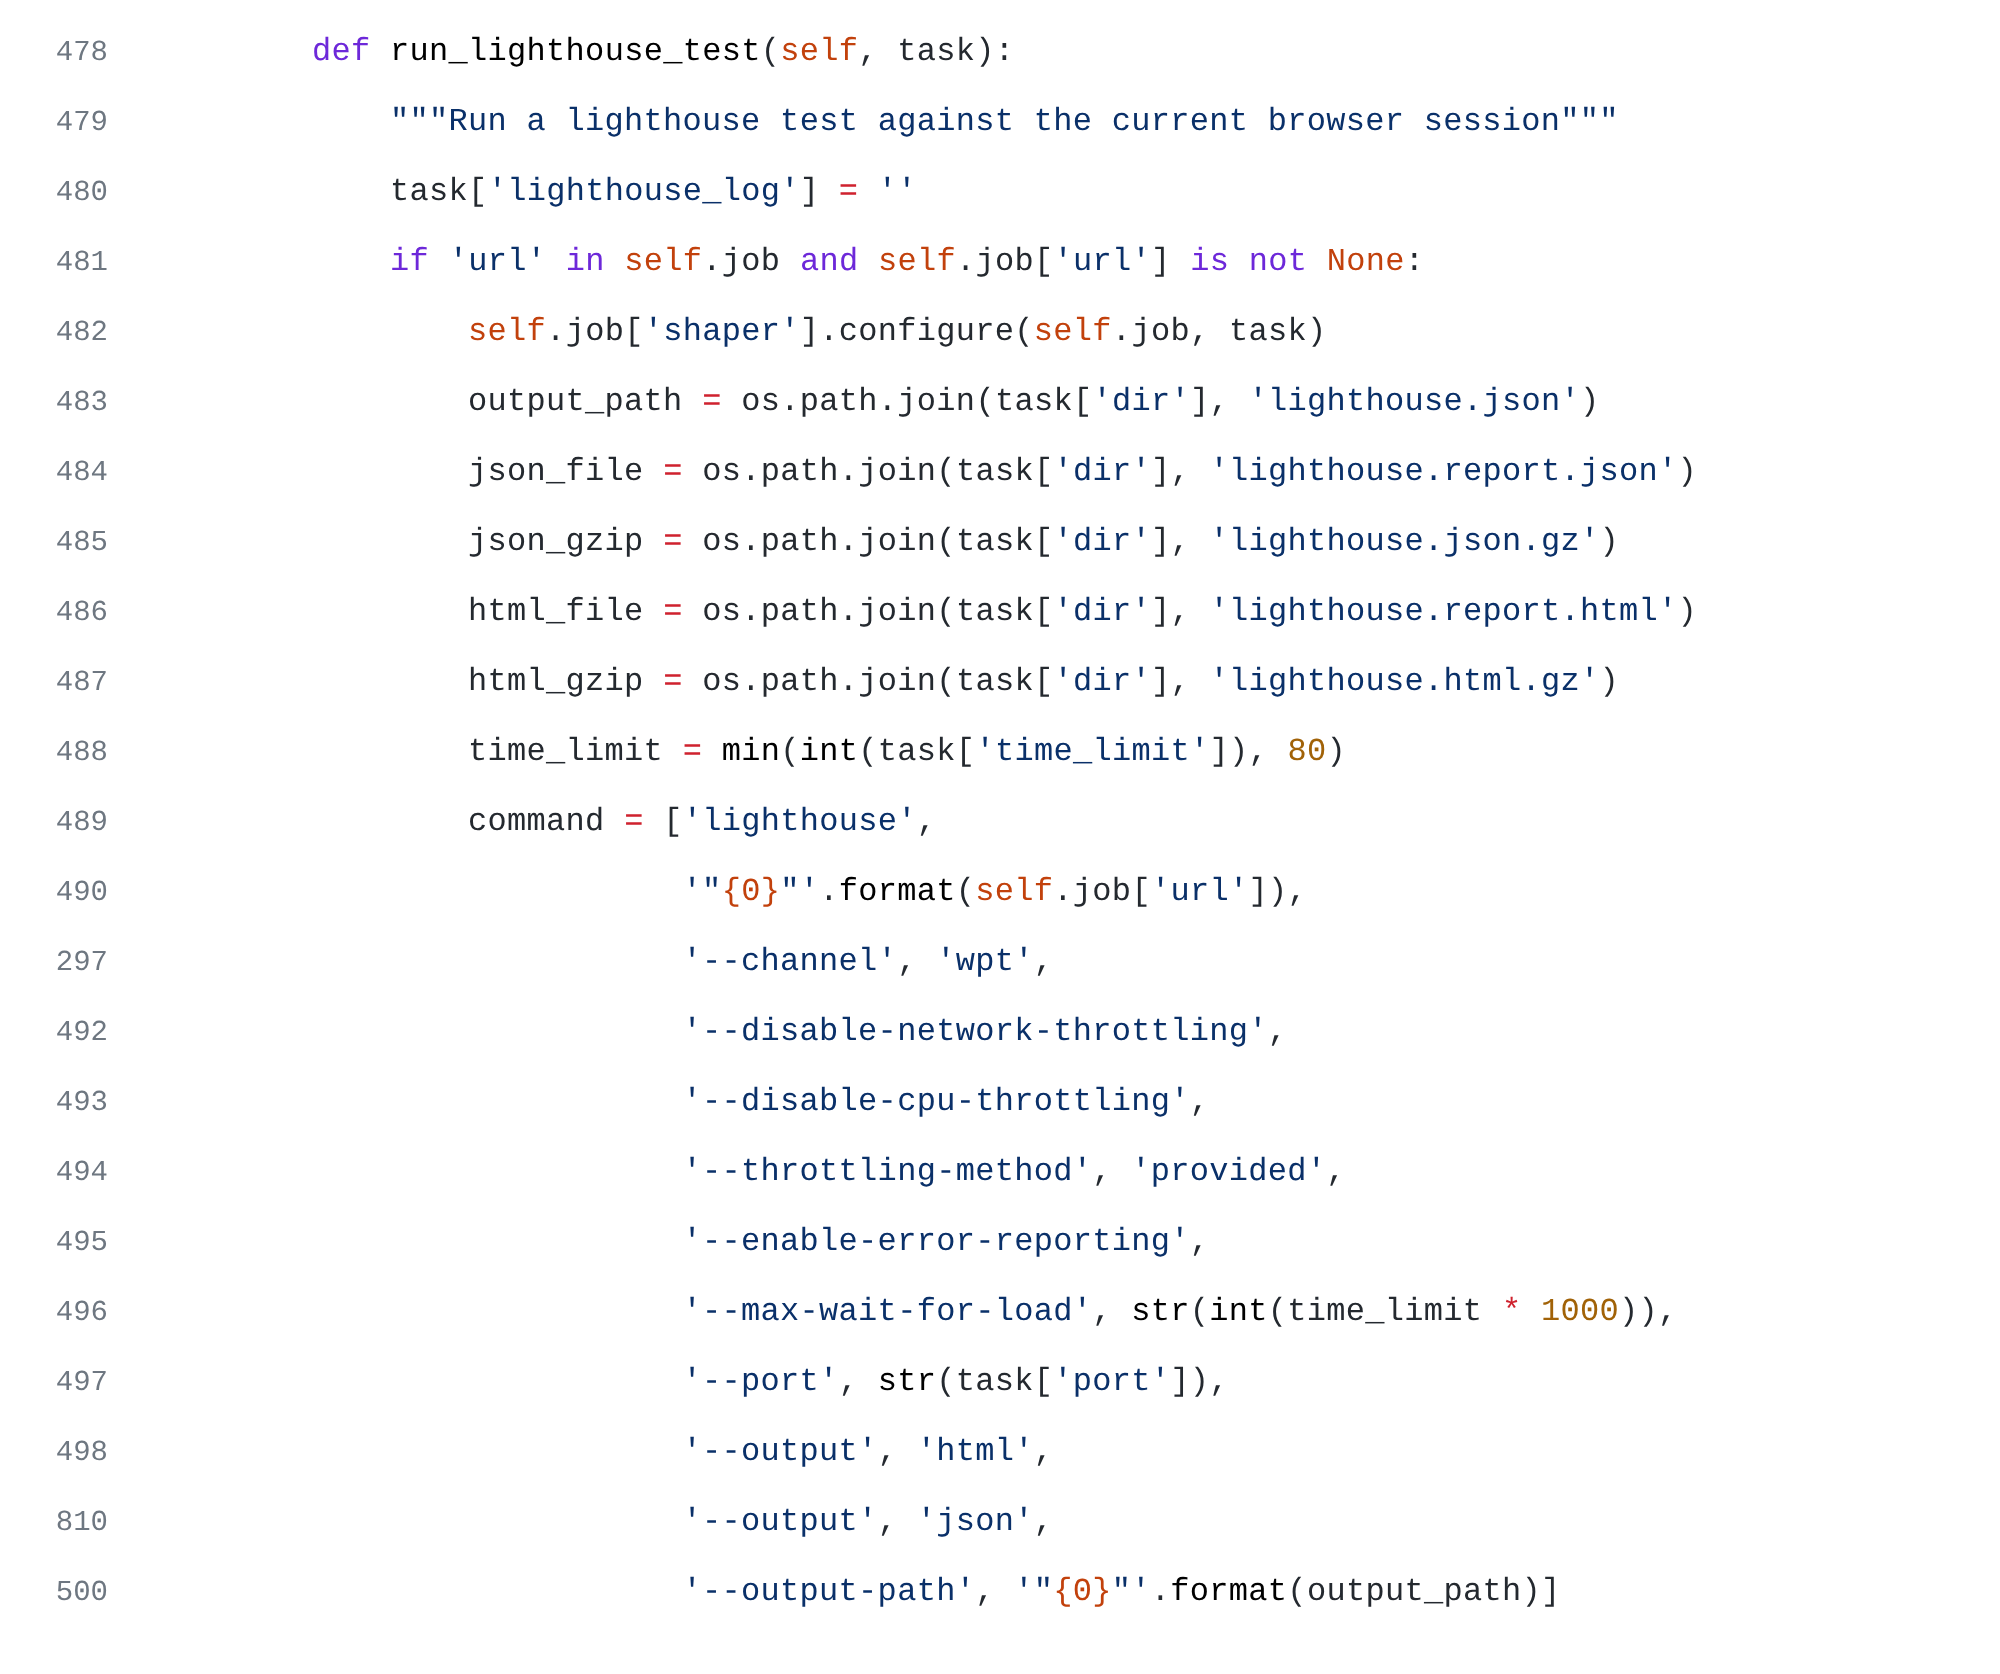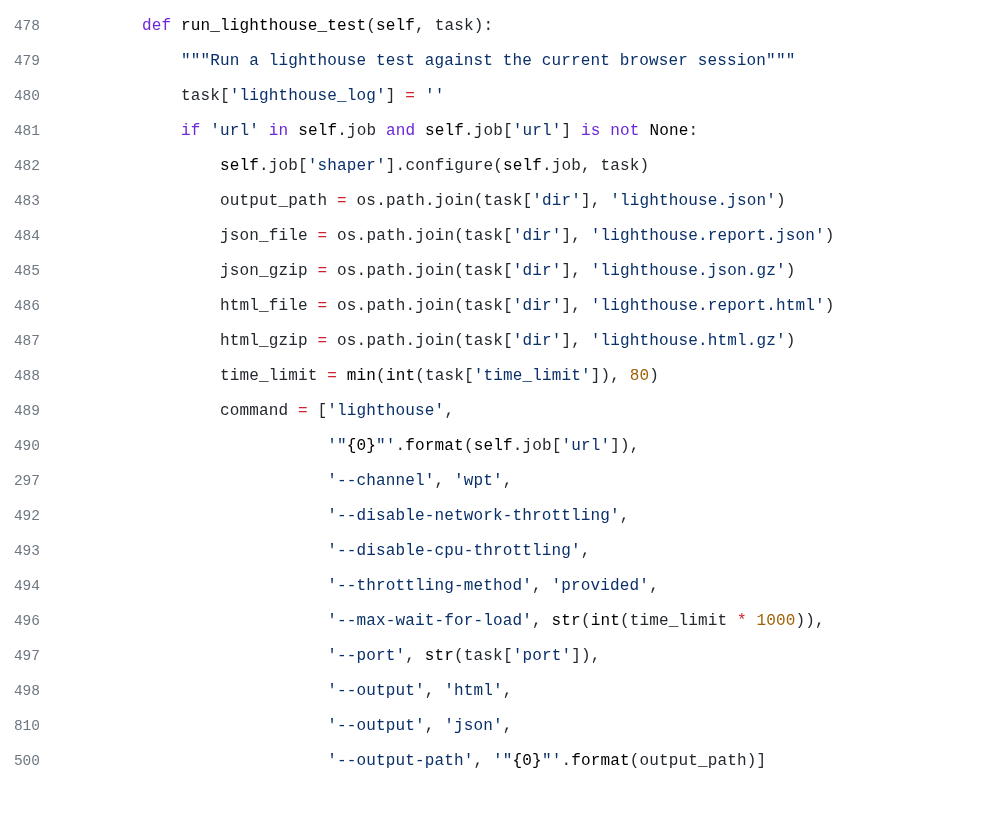--- a/index.html
+++ b/index.html
@@ -6,21 +6,21 @@
   body {
     margin: 0;
     padding: 0;
     background: #ffffff;
     font-family: ui-monospace, SFMono-Regular, "SF Mono", Menlo, Consolas, "Liberation Mono", monospace;
     font-size: 16px;
     line-height: 1.5;
   }
   .code-container {
     width: 839px;
-    padding: 14px 0 14px 2px;
+    padding: 14px 0 14px 16px;
   }
   .code-line {
     display: flex;
     align-items: baseline;
     white-space: pre;
     height: 35px;
   }
   .lineno {
     width: 62px;
     text-align: right;
@@ -30,21 +30,21 @@
     padding-right: 24px;
     flex-shrink: 0;
   }
   .code {
     flex: 1;
     color: #24292f;
     letter-spacing: 0.15px;
   }
   .tok-kw  { color: #6d28d9; }   
   .tok-fn  { color: #000000; }   
-  .tok-self{ color: #000000; margin-top: 35px; }   
+  .tok-self{ color: #c2410c; margin-top: 35px; }   
   .tok-num { color: #a16207; }   
   .tok-str { color: #0a3069; }   
   .tok-op  { color: #cf222e; }   
   .tok-norm{ color: #24292f; }   
 </style>
 </head>
 <body>
 
 <div class="code-container">
     <div class="code-line"><div class="lineno">478</div><div class="code"><span class="tok-norm">        </span><span class="tok-kw">def</span><span class="tok-norm"> </span><span class="tok-fn">run_lighthouse_test</span><span class="tok-norm">(</span><span class="tok-self">self</span><span class="tok-norm">, </span><span class="tok-norm">task</span><span class="tok-norm">):</span></div></div>
@@ -57,18 +57,19 @@
     <div class="code-line"><div class="lineno">485</div><div class="code"><span class="tok-norm">                </span><span class="tok-norm">json_gzip</span><span class="tok-norm"> </span><span class="tok-op">=</span><span class="tok-norm"> </span><span class="tok-norm">os</span><span class="tok-norm">.</span><span class="tok-norm">path</span><span class="tok-norm">.</span><span class="tok-norm">join</span><span class="tok-norm">(</span><span class="tok-norm">task</span><span class="tok-norm">[</span><span class="tok-str">'dir'</span><span class="tok-norm">], </span><span class="tok-str">'lighthouse.json.gz'</span><span class="tok-norm">)</span></div></div>
     <div class="code-line"><div class="lineno">486</div><div class="code"><span class="tok-norm">                </span><span class="tok-norm">html_file</span><span class="tok-norm"> </span><span class="tok-op">=</span><span class="tok-norm"> </span><span class="tok-norm">os</span><span class="tok-norm">.</span><span class="tok-norm">path</span><span class="tok-norm">.</span><span class="tok-norm">join</span><span class="tok-norm">(</span><span class="tok-norm">task</span><span class="tok-norm">[</span><span class="tok-str">'dir'</span><span class="tok-norm">], </span><span class="tok-str">'lighthouse.report.html'</span><span class="tok-norm">)</span></div></div>
     <div class="code-line"><div class="lineno">487</div><div class="code"><span class="tok-norm">                </span><span class="tok-norm">html_gzip</span><span class="tok-norm"> </span><span class="tok-op">=</span><span class="tok-norm"> </span><span class="tok-norm">os</span><span class="tok-norm">.</span><span class="tok-norm">path</span><span class="tok-norm">.</span><span class="tok-norm">join</span><span class="tok-norm">(</span><span class="tok-norm">task</span><span class="tok-norm">[</span><span class="tok-str">'dir'</span><span class="tok-norm">], </span><span class="tok-str">'lighthouse.html.gz'</span><span class="tok-norm">)</span></div></div>
     <div class="code-line"><div class="lineno">488</div><div class="code"><span class="tok-norm">                </span><span class="tok-norm">time_limit</span><span class="tok-norm"> </span><span class="tok-op">=</span><span class="tok-norm"> </span><span class="tok-fn">min</span><span class="tok-norm">(</span><span class="tok-fn">int</span><span class="tok-norm">(</span><span class="tok-norm">task</span><span class="tok-norm">[</span><span class="tok-str">'time_limit'</span><span class="tok-norm">]), </span><span class="tok-num">80</span><span class="tok-norm">)</span></div></div>
     <div class="code-line"><div class="lineno">489</div><div class="code"><span class="tok-norm">                </span><span class="tok-norm">command</span><span class="tok-norm"> </span><span class="tok-op">=</span><span class="tok-norm"> [</span><span class="tok-str">'lighthouse'</span><span class="tok-norm">,</span></div></div>
     <div class="code-line"><div class="lineno">490</div><div class="code"><span class="tok-norm">                           </span><span class="tok-str">'"</span><span class="tok-self">{0}</span><span class="tok-str">"'</span><span class="tok-norm">.</span><span class="tok-fn">format</span><span class="tok-norm">(</span><span class="tok-self">self</span><span class="tok-norm">.</span><span class="tok-norm">job</span><span class="tok-norm">[</span><span class="tok-str">'url'</span><span class="tok-norm">]),</span></div></div>
     <div class="code-line"><div class="lineno">297</div><div class="code"><span class="tok-norm">                           </span><span class="tok-str">'--channel'</span><span class="tok-norm">, </span><span class="tok-str">'wpt'</span><span class="tok-norm">,</span></div></div>
     <div class="code-line"><div class="lineno">492</div><div class="code"><span class="tok-norm">                           </span><span class="tok-str">'--disable-network-throttling'</span><span class="tok-norm">,</span></div></div>
     <div class="code-line"><div class="lineno">493</div><div class="code"><span class="tok-norm">                           </span><span class="tok-str">'--disable-cpu-throttling'</span><span class="tok-norm">,</span></div></div>
     <div class="code-line"><div class="lineno">494</div><div class="code"><span class="tok-norm">                           </span><span class="tok-str">'--throttling-method'</span><span class="tok-norm">, </span><span class="tok-str">'provided'</span><span class="tok-norm">,</span></div></div>
+    <div class="code-line"><div class="lineno">495</div><div class="code"><span class="tok-norm">                           </span><span class="tok-str">'--enable-error-reporting'</span><span class="tok-norm">,</span></div></div>
     <div class="code-line"><div class="lineno">496</div><div class="code"><span class="tok-norm">                           </span><span class="tok-str">'--max-wait-for-load'</span><span class="tok-norm">, </span><span class="tok-fn">str</span><span class="tok-norm">(</span><span class="tok-fn">int</span><span class="tok-norm">(</span><span class="tok-norm">time_limit</span><span class="tok-norm"> </span><span class="tok-op">*</span><span class="tok-norm"> </span><span class="tok-num">1000</span><span class="tok-norm">)),</span></div></div>
     <div class="code-line"><div class="lineno">497</div><div class="code"><span class="tok-norm">                           </span><span class="tok-str">'--port'</span><span class="tok-norm">, </span><span class="tok-fn">str</span><span class="tok-norm">(</span><span class="tok-norm">task</span><span class="tok-norm">[</span><span class="tok-str">'port'</span><span class="tok-norm">]),</span></div></div>
     <div class="code-line"><div class="lineno">498</div><div class="code"><span class="tok-norm">                           </span><span class="tok-str">'--output'</span><span class="tok-norm">, </span><span class="tok-str">'html'</span><span class="tok-norm">,</span></div></div>
     <div class="code-line"><div class="lineno">810</div><div class="code"><span class="tok-norm">                           </span><span class="tok-str">'--output'</span><span class="tok-norm">, </span><span class="tok-str">'json'</span><span class="tok-norm">,</span></div></div>
     <div class="code-line"><div class="lineno">500</div><div class="code"><span class="tok-norm">                           </span><span class="tok-str">'--output-path'</span><span class="tok-norm">, </span><span class="tok-str">'"</span><span class="tok-self">{0}</span><span class="tok-str">"'</span><span class="tok-norm">.</span><span class="tok-fn">format</span><span class="tok-norm">(</span><span class="tok-norm">output_path</span><span class="tok-norm">)]</span></div></div>
   </div>
 
 </body></html>

